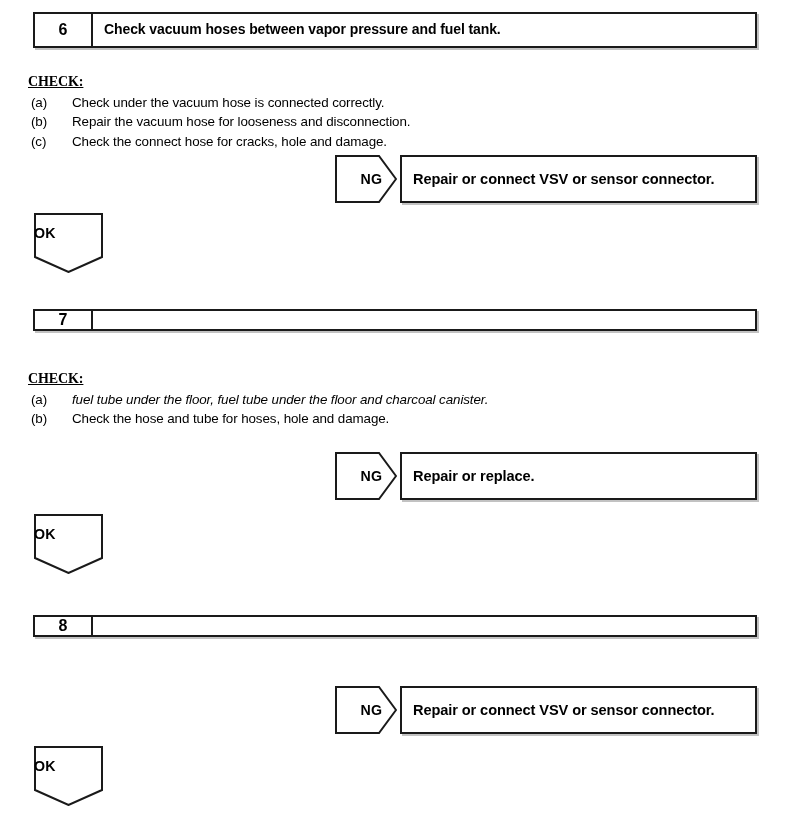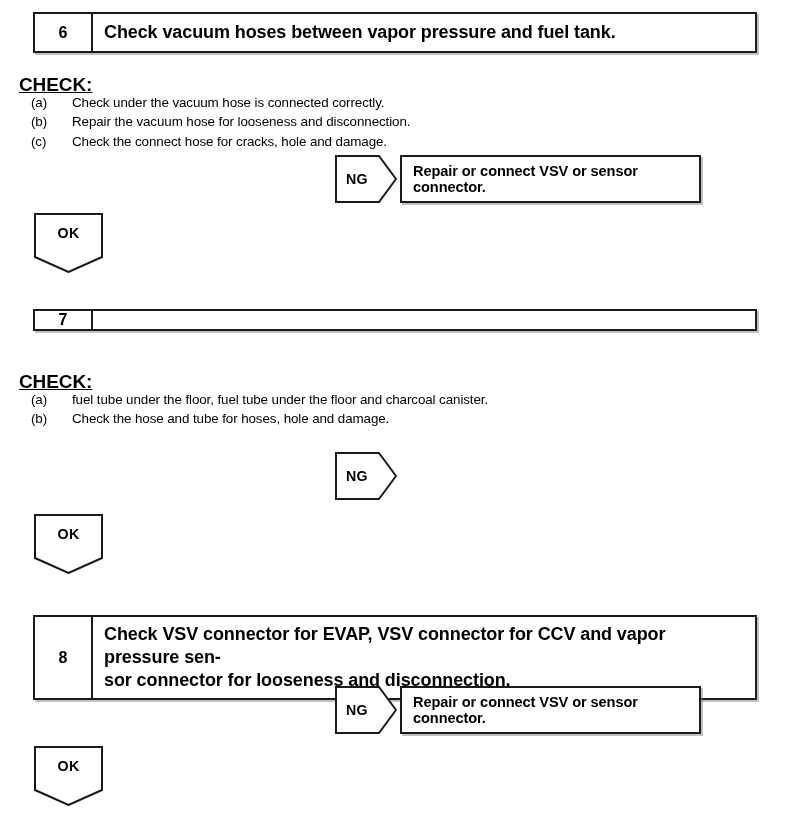--- a/index.html
+++ b/index.html
@@ -51,38 +51,39 @@
     justify-content: center;
     font-size: 16px;
     font-weight: bold;
     letter-spacing: 0.2px;
   }
   .step-title {
     flex: 1 1 auto;
     display: flex;
     align-items: center;
     padding: 7px 10px 7px 11px;
-    font-size: 18px;
+    font-size: 14px;
     font-weight: bold;
     line-height: 1.28;
     letter-spacing: -0.1px;
   }
   .step-title.two-line {
     padding-top: 6px;
     padding-bottom: 6px;
   }
 
   
   .check-label {
     position: absolute;
-    left: 19px;
-    font-size: 19px;
+    left: 28px;
+    font-size: 14px;
     font-weight: bold;
     text-decoration: underline;
     letter-spacing: -0.1px;
+    font-family: Liberation Serif, serif;
   }
 
   
   .check-list {
     position: absolute;
     left: 31px;
     width: 700px;
   }
   .check-item {
     display: flex;
@@ -93,58 +94,59 @@
   }
   .check-marker {
     flex: 0 0 41px;
     width: 41px;
   }
   .check-text {
     flex: 1 1 auto;
   }
   .check-text .cont {
     display: block;
+    font-style: italic;
   }
 
   
   .ng-row {
     position: absolute;
     left: 335px;
     display: flex;
     align-items: stretch;
   }
   .ng-tag {
     position: relative;
     width: 62px;
     height: 48px;
     flex: 0 0 62px;
     display: flex;
     align-items: center;
-    justify-content: flex-start;
+    justify-content: center;
     padding-left: 11px;
     box-sizing: border-box;
     font-size: 14.2px;
     font-weight: bold;
     letter-spacing: 0.3px;
   }
   .ng-tag .ng-shape {
     position: absolute;
     left: 0;
     top: 0;
     width: 62px;
     height: 48px;
     z-index: 0;
   }
   .ng-tag .ng-text {
     position: relative;
     z-index: 1;
   }
   .result-box {
     margin-left: 3px;
-    width: 301px;
+    width: 357px;
     box-sizing: border-box;
     border: 2px solid #1a1a1a;
     background: #ffffff;
     display: flex;
     align-items: center;
     padding: 6px 10px 6px 11px;
     font-size: 14.6px;
     font-weight: bold;
     letter-spacing: -0.1px;
     box-shadow: 2px 2px 0 rgba(120,120,120,0.45);
@@ -163,21 +165,21 @@
     top: 0;
     width: 69px;
     height: 60px;
     z-index: 0;
   }
   .ok-tag .ok-text {
     position: absolute;
     left: 0;
     top: 12px;
     width: 69px;
-    text-align: center;
+    text-align: left;
     font-size: 14.2px;
     font-weight: bold;
     letter-spacing: 0.3px;
     z-index: 1;
   }
 </style>
 </head>
 <body>
 
 <div class="page">
@@ -246,41 +248,36 @@
       </div>
     </div>
 
     <div class="ng-row" style="top:452px;">
       <div class="ng-tag">
         <svg class="ng-shape" viewBox="0 0 62 48" preserveAspectRatio="none">
           <polygon points="1,1 44,1 61,24 44,47 1,47" fill="#ffffff" stroke="#1a1a1a" stroke-width="2"></polygon>
         </svg>
         <span class="ng-text">NG</span>
       </div>
+      <div class="result-box">Repair or replace.</div>
     </div>
 
     <div class="ok-tag" style="top:514px;">
       <svg class="ok-shape" viewBox="0 0 69 60" preserveAspectRatio="none">
         <polygon points="1,1 68,1 68,44 34.5,59 1,44" fill="#ffffff" stroke="#1a1a1a" stroke-width="2"></polygon>
       </svg>
       <span class="ok-text">OK</span>
     </div>
 
   </div>
 
   <div class="step-block" style="top:0;">
 
     <div class="step-header" style="top:615px;">
       <div class="step-number">8</div>
-      <div class="step-title two-line">
-        <span>
-          <span>Check VSV connector for EVAP, VSV connector for CCV and vapor pressure sen-</span>
-          <span class="cont" style="display:block">sor connector for looseness and disconnection.</span>
-        </span>
-      </div>
     </div>
 
     <div class="ng-row" style="top:686px;">
       <div class="ng-tag">
         <svg class="ng-shape" viewBox="0 0 62 48" preserveAspectRatio="none">
           <polygon points="1,1 44,1 61,24 44,47 1,47" fill="#ffffff" stroke="#1a1a1a" stroke-width="2"></polygon>
         </svg>
         <span class="ng-text">NG</span>
       </div>
       <div class="result-box">Repair or connect VSV or sensor connector.</div>

